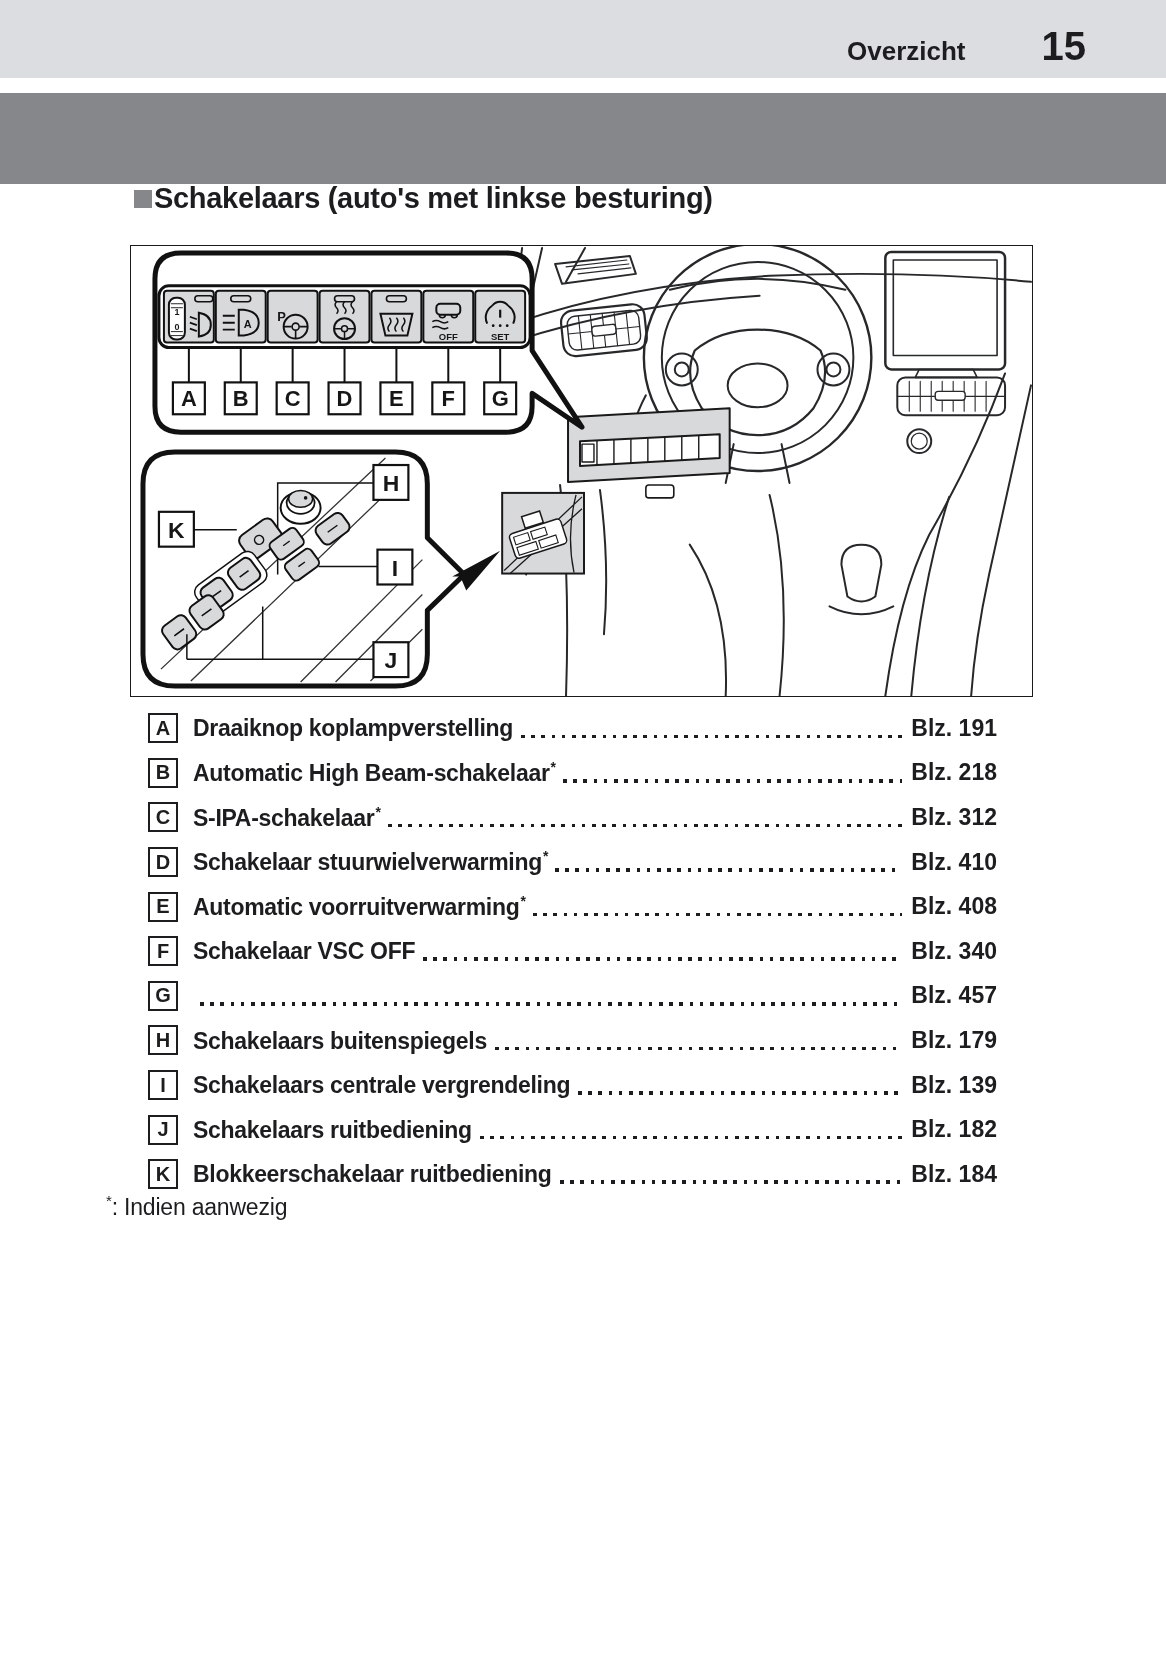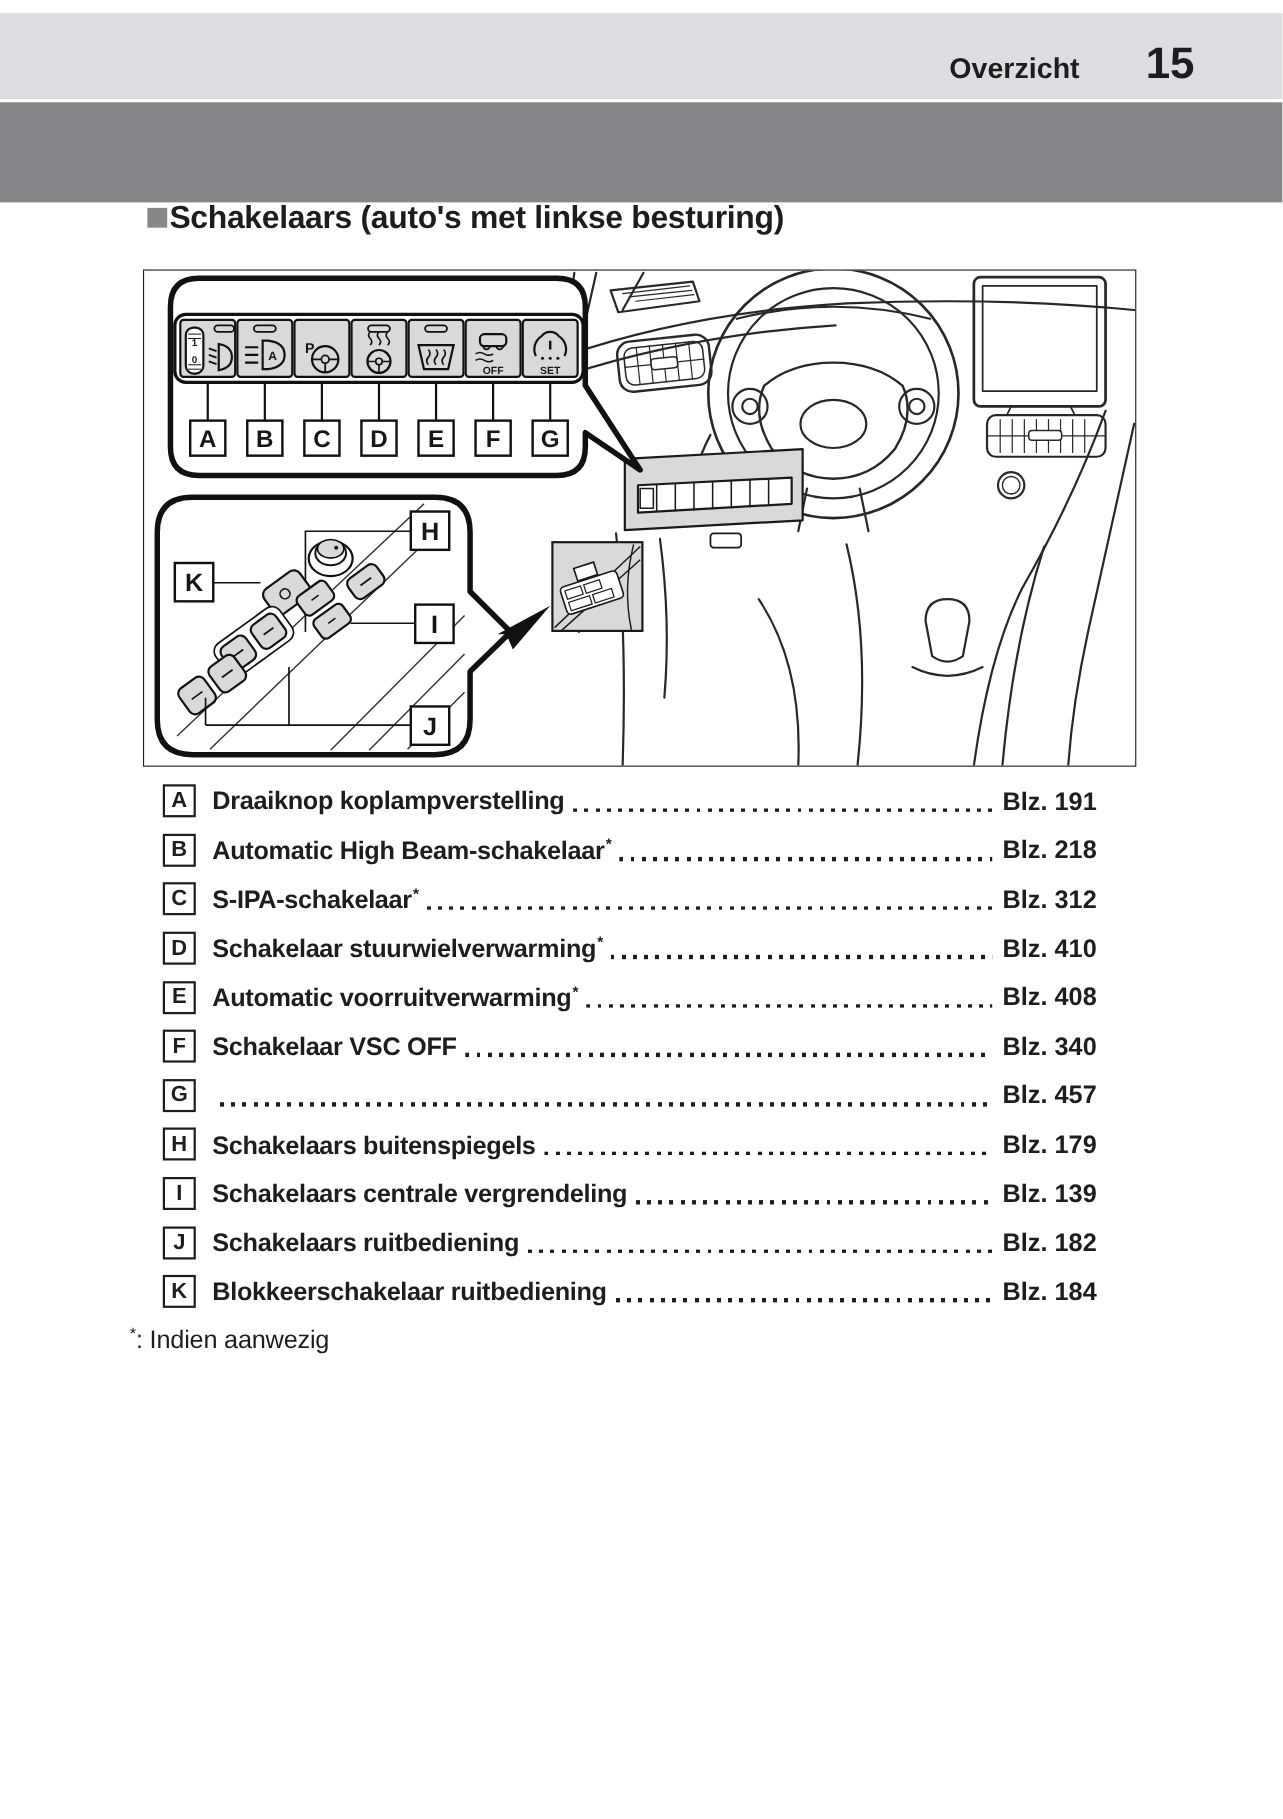--- a/index.html
+++ b/index.html
@@ -1,26 +1,26 @@
 <!DOCTYPE html>
 <html><head>
 <meta charset="utf-8">
 <style>
   html,body{margin:0;padding:0}
   body{
     width:1166px;height:1654px;background:#ffffff;position:relative;overflow:hidden;
     font-family:"Liberation Sans",sans-serif;color:#1d1d1f;
   }
   .topbar{
-    position:absolute;top:12px;left:0;width:100%;height:78px;background:#dcdde0;
+    position:absolute;top:0;left:0;width:100%;height:78px;background:#dcdde0;
     display:flex;justify-content:flex-end;align-items:baseline;
     padding:26px 80px 0 4px;box-sizing:border-box;line-height:1;
   }
   .topbar .sec{font-weight:bold;font-size:26px}
-  .topbar .num{font-weight:bold;font-size:40px;margin-left:60px}
+  .topbar .num{font-weight:bold;font-size:40px;margin-left:76px}
   .band{position:absolute;top:93px;left:0;width:100%;height:91px;background:#85878a}
   h1{
     position:absolute;top:182px;left:114px;margin:0;
     font-size:29px;font-weight:bold;letter-spacing:-0.3px;white-space:nowrap;padding-left:20px;
   }
   .bullet{display:inline-block;width:18px;height:18px;background:#85878a;margin-right:2px}
   .figure{
     position:absolute;top:245px;left:130px;width:903px;height:452px;
     border:1.5px solid #1a1a1a;box-sizing:border-box;background:#fff;
   }
@@ -33,21 +33,21 @@
     display:flex;align-items:center;justify-content:center;
     font-weight:bold;font-size:20px;margin-right:15px;background:#fff;
   }
   .lbl{font-weight:bold;font-size:23px;white-space:nowrap;letter-spacing:-0.3px}
   .lbl sup{font-size:14px;margin-left:1px}
   .dots{
     flex:1;min-width:14px;height:3.6px;margin:0 9px 0 7px;transform:translateY(8px);
     background:repeating-linear-gradient(90deg,#1d1d1f 0 3.6px,transparent 3.6px 10.2px);
   }
   .pg{font-weight:bold;font-size:23px;white-space:nowrap}
-  .footnote{position:absolute;top:1192px;left:106px;margin:12px;font-size:23px;letter-spacing:-0.2px}
+  .footnote{position:absolute;top:1192px;left:106px;margin:0;font-size:23px;letter-spacing:-0.2px}
   .footnote sup{font-size:15px}
 </style>
 </head>
 <body>
 
 <header class="topbar">
   <span class="sec">Overzicht</span>
   <span class="num">15</span>
 </header>
 

